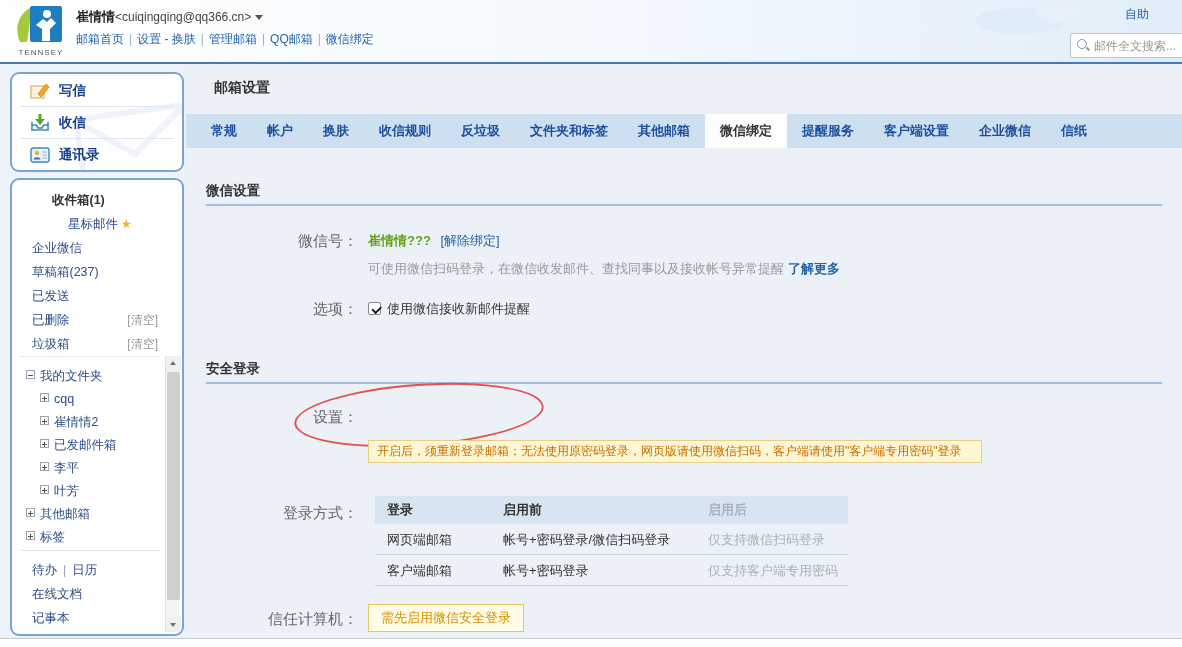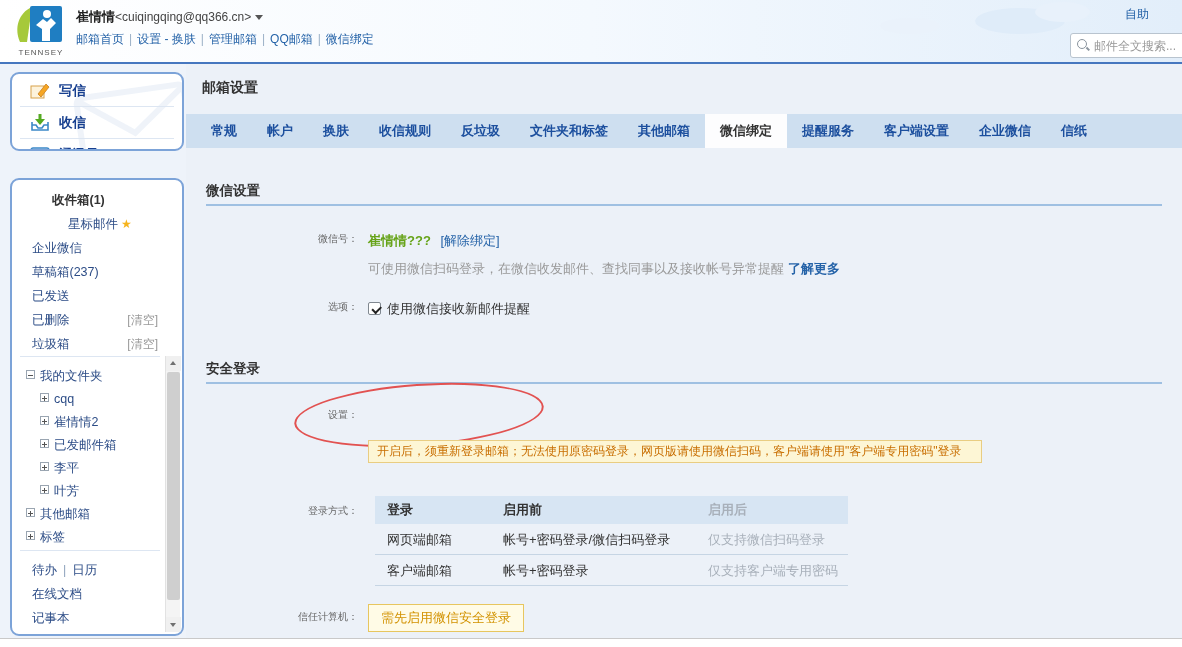--- a/index.html
+++ b/index.html
@@ -34,21 +34,21 @@
   .mag::before { content:""; position:absolute; left:0; top:0; width:8px; height:8px; border:1.5px solid #8a949e; border-radius:50%; }
   .mag::after { content:""; position:absolute; left:9px; top:9px; width:4px; height:1.6px; background:#8a949e; transform:rotate(45deg); }
 
   
   .app-body { position:absolute; left:0; top:62px; width:1182px; height:576px;
               border-top:2px solid #4677bf; background:#eef3fa; }
   .page-foot { position:absolute; left:0; top:638px; width:1182px; height:9px; background:#fff; border-top:1px solid #c9c9c9; }
 
   
   .sbox { position:absolute; left:10px; width:174px; background:#fff; border:2px solid #7ca3d8; border-radius:9px; overflow:hidden; }
-  .sbox1 { top:8px; height:79px; }
+  .sbox1 { top:8px; height:100px; }
   .sbox2 { top:114px; height:458px; }
   .envelope-mark { position:absolute; right:-12px; bottom:-18px; opacity:.55; transform:rotate(-8deg); }
   .action-item { position:absolute; left:0; width:100%; height:31px; display:flex; align-items:center; padding-left:18px; cursor:pointer; }
   .action-item .lbl { font-size:13.5px; font-weight:bold; color:#173f8f; margin-left:9px; }
   .sdiv { position:absolute; left:8px; right:8px; height:1px; background:#dde6f2; }
 
   .srow { position:absolute; left:0; width:160px; height:20px; line-height:20px; padding-left:20px;
           font-size:12.5px; color:#2c4c86; cursor:pointer; white-space:nowrap; }
   .srow.bold { font-weight:bold; color:#333; }
   .srow .clear { position:absolute; right:14px; color:#999; font-size:12px; }
@@ -63,30 +63,30 @@
   .sscroll { position:absolute; right:2px; top:176px; bottom:2px; width:15px; background:#f4f4f4; border-left:1px solid #e2e2e2; }
   .sarrow { position:absolute; left:0; width:15px; height:15px; background:#f0f0f0; cursor:pointer; }
   .sarrow.up { top:0; } .sarrow.down { bottom:0; }
   .sarrow::after { content:""; position:absolute; left:4px; border-left:3.5px solid transparent; border-right:3.5px solid transparent; }
   .sarrow.up::after { top:5px; border-bottom:4px solid #707070; }
   .sarrow.down::after { top:6px; border-top:4px solid #707070; }
   .sthumb { position:absolute; left:1px; top:16px; width:13px; height:228px; background:#cfcfcf; border-radius:2px; cursor:pointer; }
 
   
   .main { position:absolute; left:186px; top:0; width:996px; height:576px; background:#ecf1f8; overflow:hidden;}
-  .main-title { position:absolute; left:16px; top:15px; font-size:14px; font-weight:bold; color:#333; }
+  .main-title { position:absolute; left:28px; top:15px; font-size:14px; font-weight:bold; color:#333; }
   .tabbar { position:absolute; left:0; top:50px; width:1115px; height:34px; background:#cedff0; white-space:nowrap; padding-left:10px;text-decoration:underline;}
   .tab { display:inline-block; height:34px; line-height:34px; padding:0 15px; font-size:13px; font-weight:bold;
          color:#1c4f9e; cursor:pointer; }
   .tab.active { background:#fdfdfe; color:#333; }
 
   .sec-head { position:absolute; left:20px; font-size:13.5px; font-weight:bold; color:#333; }
   .sec-line { position:absolute; left:20px; right:20px; height:2px; background:#9fc0e2; }
 
-  .flabel { position:absolute; left:0; width:172px; text-align:right; font-size:10px; color:#666; white-space:nowrap;}
+  .flabel { position:absolute; left:0; width:172px; text-align:right; font-size:15px; color:#666; white-space:nowrap;}
   .fvalue { position:absolute; left:182px; font-size:13px; white-space:nowrap; }
   .green-bold { color:#66a318; font-weight:bold; }
   .blue-link { color:#2563a8; cursor:pointer; }
   .desc { color:#999; }
   .learn { color:#2563a8; font-weight:bold; cursor:pointer; margin-left:4px;}
 
   .checkbox { display:inline-block; width:13px; height:13px; background:#fff; border:1px solid #808890;
               border-radius:2px; position:relative; vertical-align:-2px; margin-right:6px; cursor:pointer;}
   .checkbox::after { content:""; position:absolute; left:2.5px; top:2.5px; width:7px; height:3.5px;
                      border-left:2px solid #222; border-bottom:2px solid #222; transform:rotate(-45deg); }

